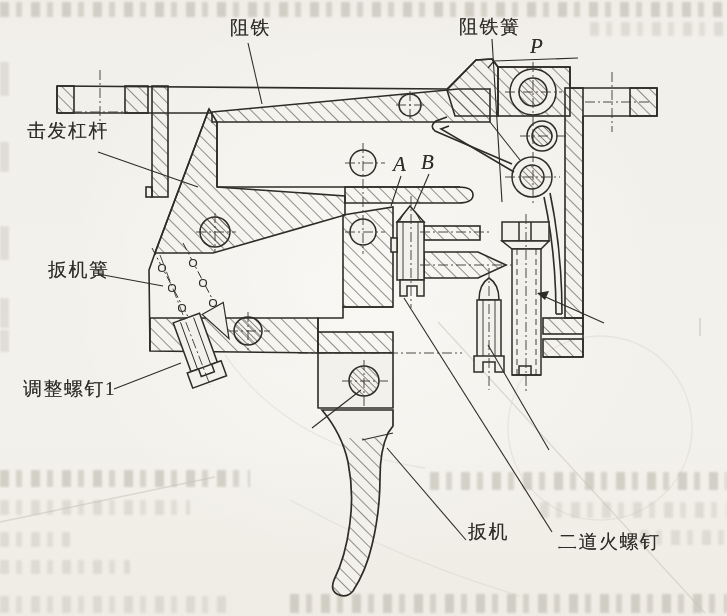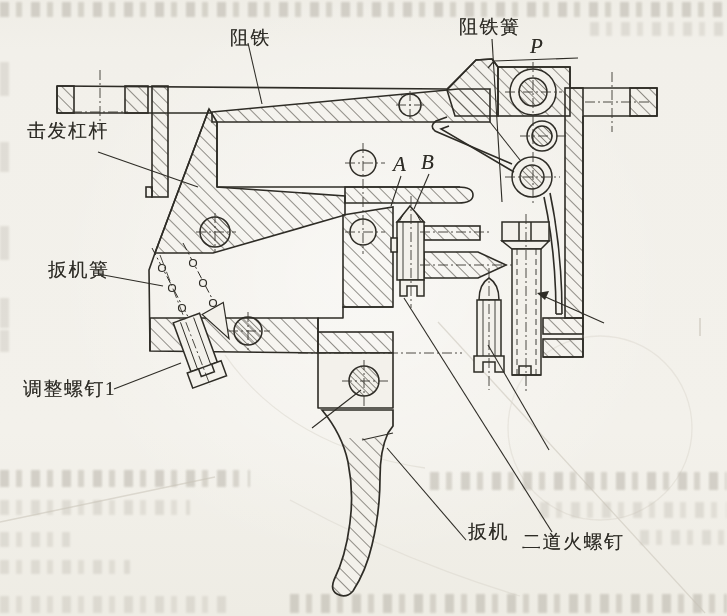--- a/index.html
+++ b/index.html
@@ -243,23 +243,23 @@
       <line x1="114" y1="389" x2="181" y2="363"></line>
       <line x1="312" y1="428" x2="361" y2="390"></line>
       <line x1="549" y1="450" x2="488" y2="345"></line>
       <line x1="604" y1="323" x2="539" y2="294"></line>
       <polygon points="537,293 549,291 545,300" fill="#2e2c26" stroke="none"></polygon>
       <line x1="466" y1="540" x2="387" y2="448"></line>
       <line x1="552" y1="532" x2="404" y2="298"></line>
     </g>
   </svg>
 
-  <div class="lbl" style="left:230px;top:27px">阻铁</div>
+  <div class="lbl" style="left:230px;top:17px">阻铁</div>
   <div class="lbl" style="left:459px;top:16px">阻铁簧</div>
   <div class="lbl math" style="left:530px;top:36px">P</div>
   <div class="lbl" style="left:27px;top:120px">击发杠杆</div>
   <div class="lbl math" style="left:393px;top:154px">A</div>
   <div class="lbl math" style="left:421px;top:152px">B</div>
   <div class="lbl" style="left:48px;top:259px">扳机簧</div>
   <div class="lbl" style="left:23px;top:378px">调整螺钉1</div>
   <div class="lbl" style="left:468px;top:521px">扳机</div>
-  <div class="lbl" style="left:522px;top:531px">二道火螺钉</div>
+  <div class="lbl" style="left:558px;top:531px">二道火螺钉</div>
 </div>
 
 </body></html>

